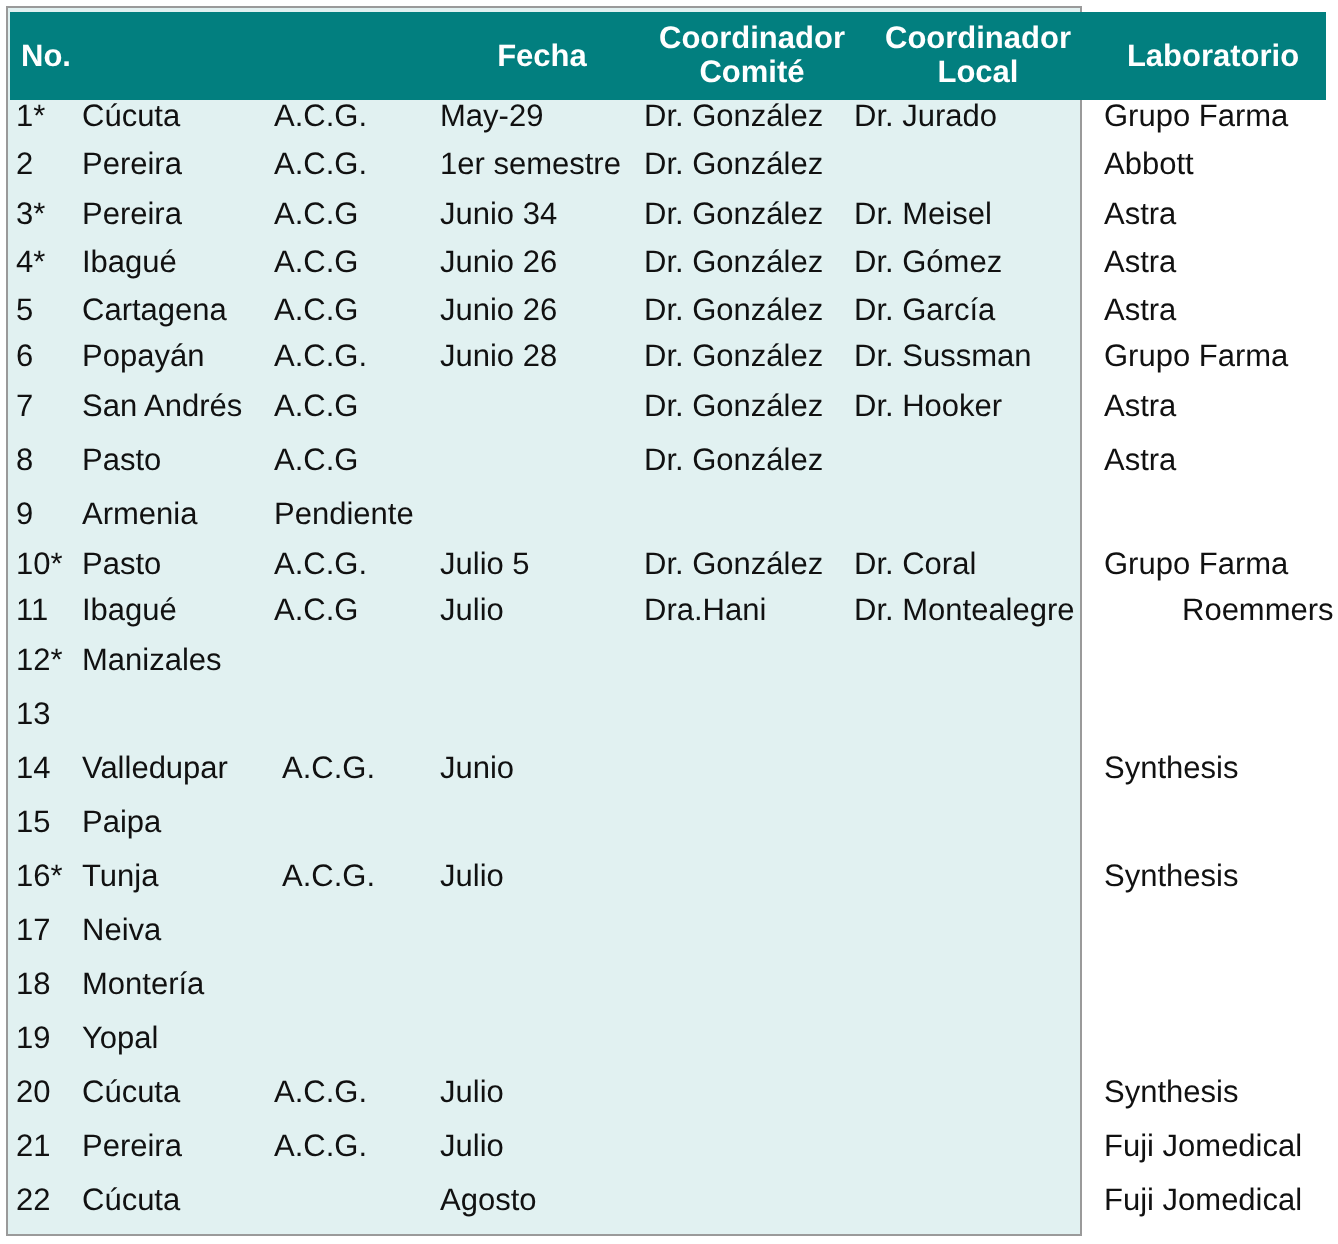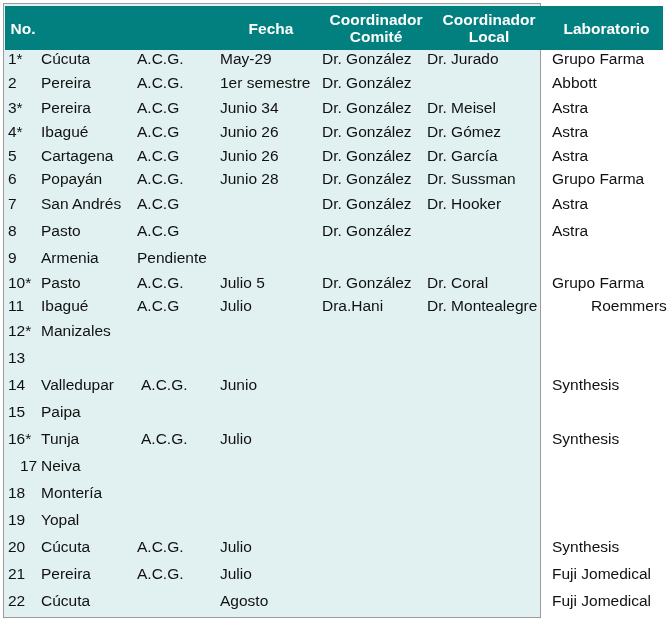--- a/index.html
+++ b/index.html
@@ -162,21 +162,21 @@
       <div class="row" style="top: 424px;">
         <span class="cell" style="left: 4px;">16*</span>
         <span class="cell" style="left: 37px;">Tunja</span>
         <span class="cell" style="left: 137px;">A.C.G.</span>
         <span class="cell" style="left: 216px;">Julio</span>
         <span class="cell" style="left: 318px;"></span>
         <span class="cell" style="left: 423px;"></span>
         <span class="cell" style="left: 548px;">Synthesis</span>
       </div>
       <div class="row" style="top: 451px;">
-        <span class="cell" style="left: 16px;">17</span>
+        <span class="cell" style="left: 4px;">17</span>
         <span class="cell" style="left: 37px;">Neiva</span>
         <span class="cell" style="left: 133px;"></span>
         <span class="cell" style="left: 216px;"></span>
         <span class="cell" style="left: 318px;"></span>
         <span class="cell" style="left: 423px;"></span>
         <span class="cell" style="left: 548px;"></span>
       </div>
       <div class="row" style="top: 478px;">
         <span class="cell" style="left: 4px;">18</span>
         <span class="cell" style="left: 37px;">Montería</span>

